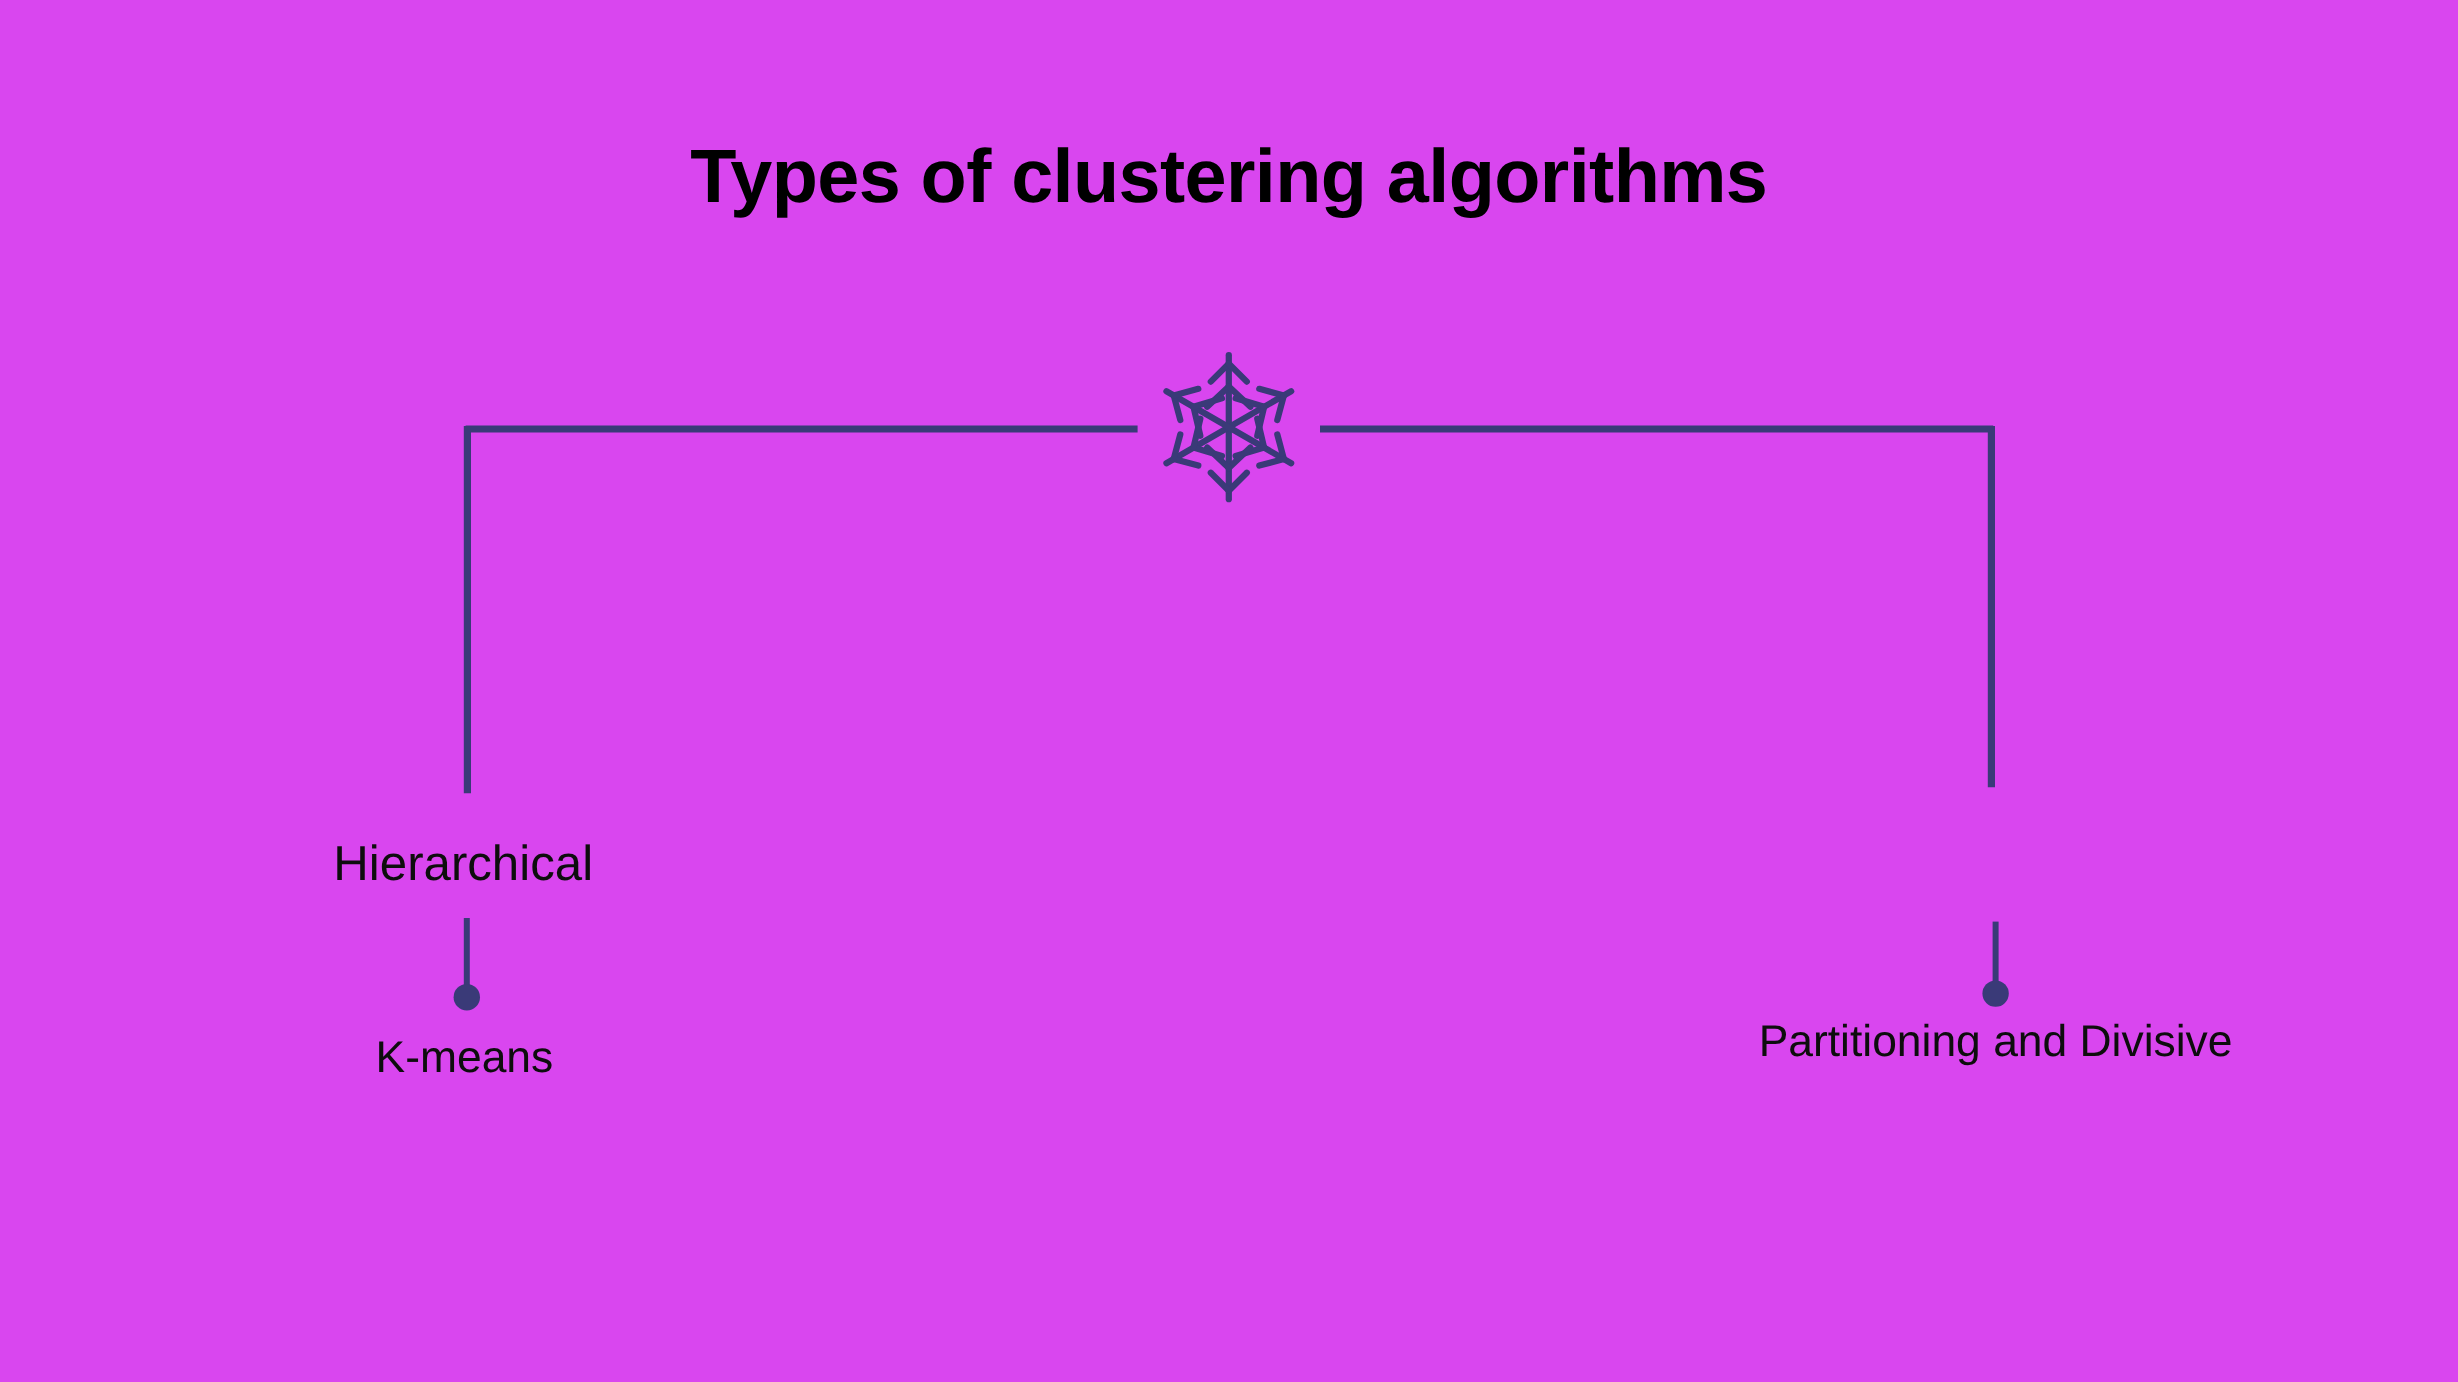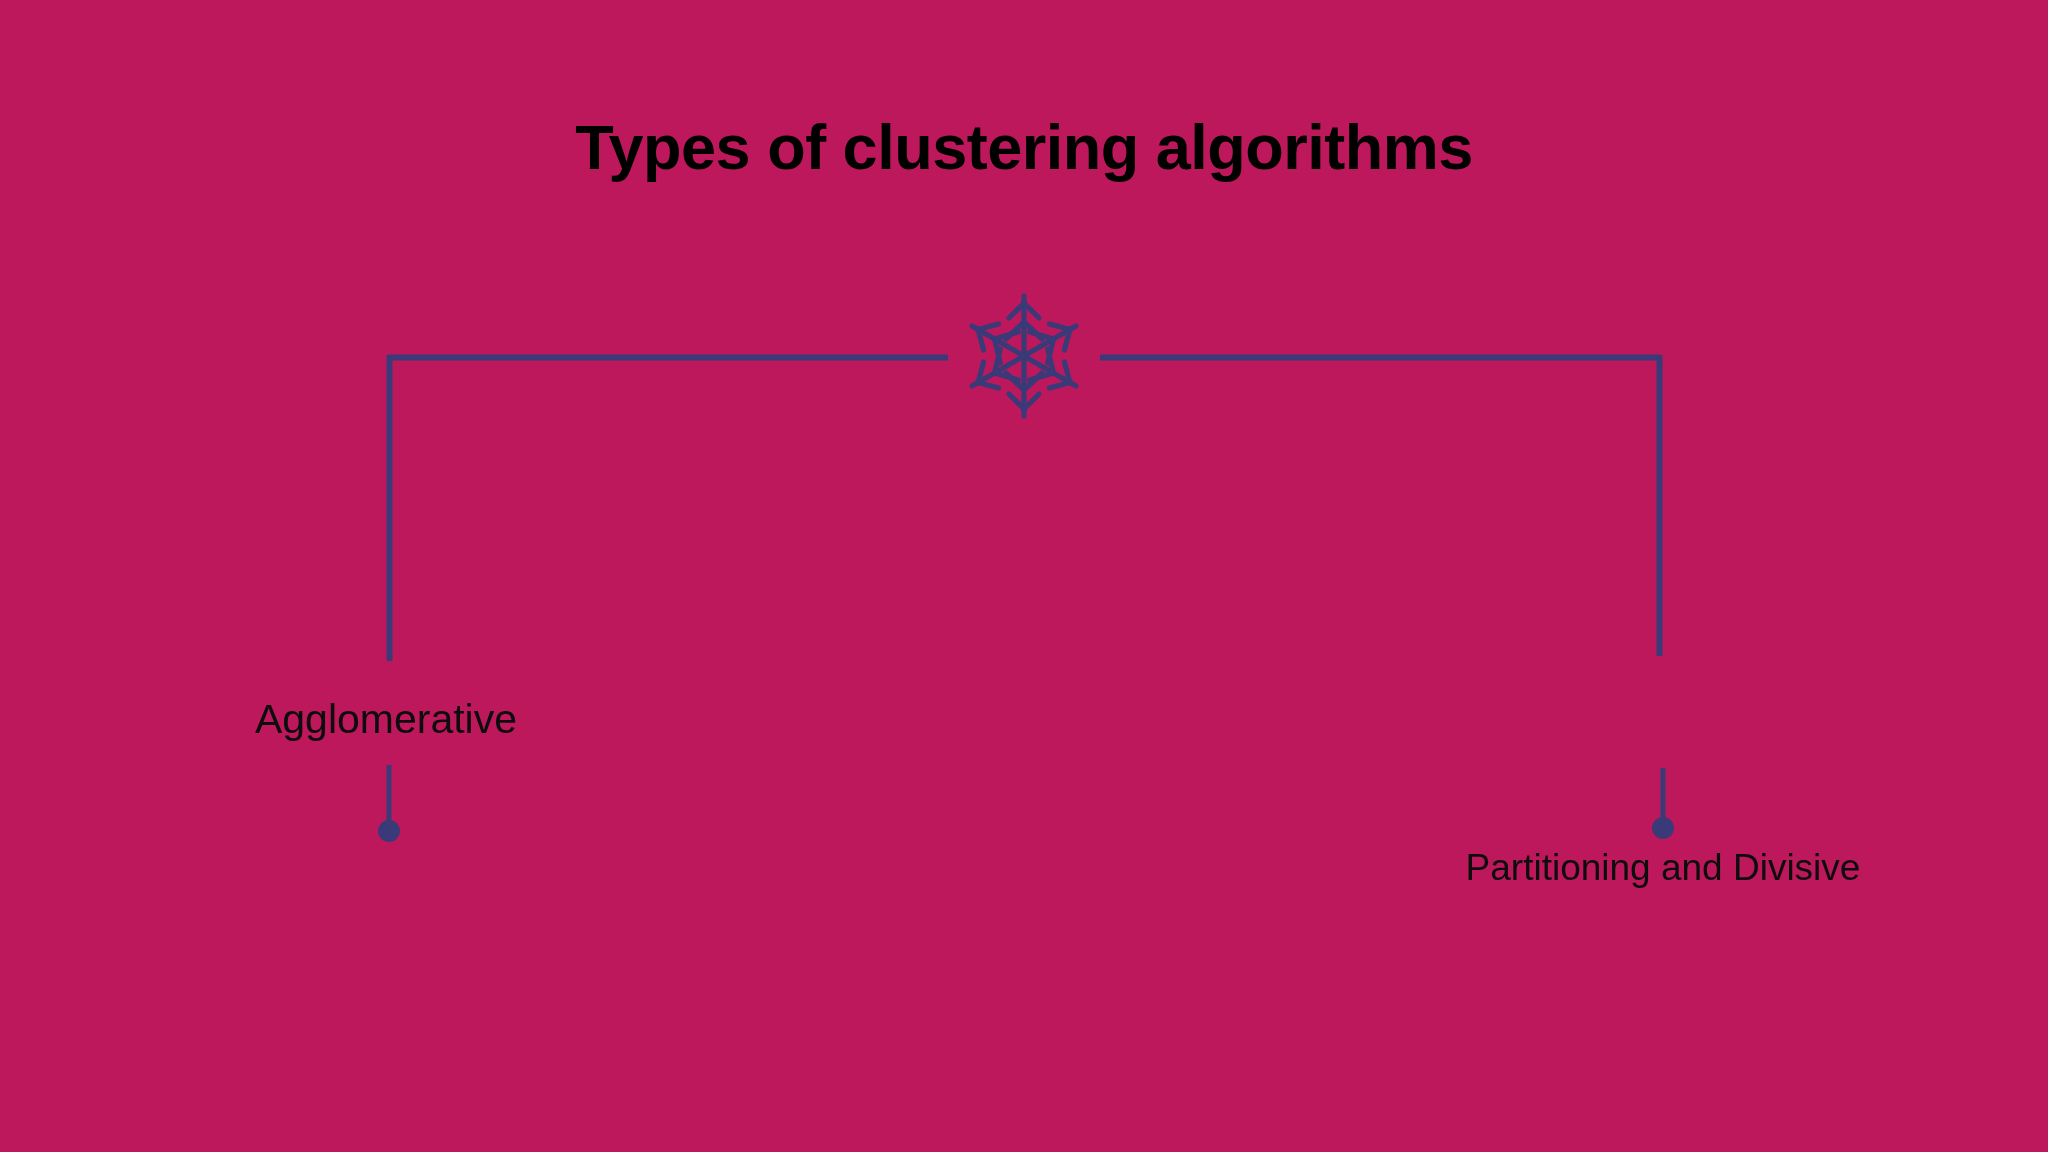--- a/index.html
+++ b/index.html
@@ -15,21 +15,21 @@
     font-family: "Liberation Sans", sans-serif;
     -webkit-font-smoothing: antialiased;
   }
 
   #slide {
     position: absolute;
     left: 0;
     top: 0;
     width: 2048px;
     height: 1152px;
-    background: #be185d;
+    background: #d946ef;
   }
 
   
   #title {
     position: absolute;
     left: 0;
     top: 114px;
     width: 2048px;
     text-align: center;
     font-size: 63px;
@@ -161,19 +161,20 @@
             <line x1="0" y1="-53" x2="-15" y2="-38"></line>
             <line x1="0" y1="-53" x2="15" y2="-38"></line>
             <line x1="0" y1="-34" x2="-18" y2="-17"></line>
             <line x1="0" y1="-34" x2="18" y2="-17"></line>
           </g>
         </g>
       </g>
     </g>
   </svg>
 
-  <div class="branch-label" id="label-partitioning">Agglomerative</div>
+  <div class="branch-label" id="label-partitioning">Hierarchical</div>
 
 
+  <div class="leaf-label" id="label-kmeans">K-means</div>
 
   <div class="leaf-label" id="label-agglomerative">Partitioning and Divisive</div>
 
 </div>
 
 </body></html>

